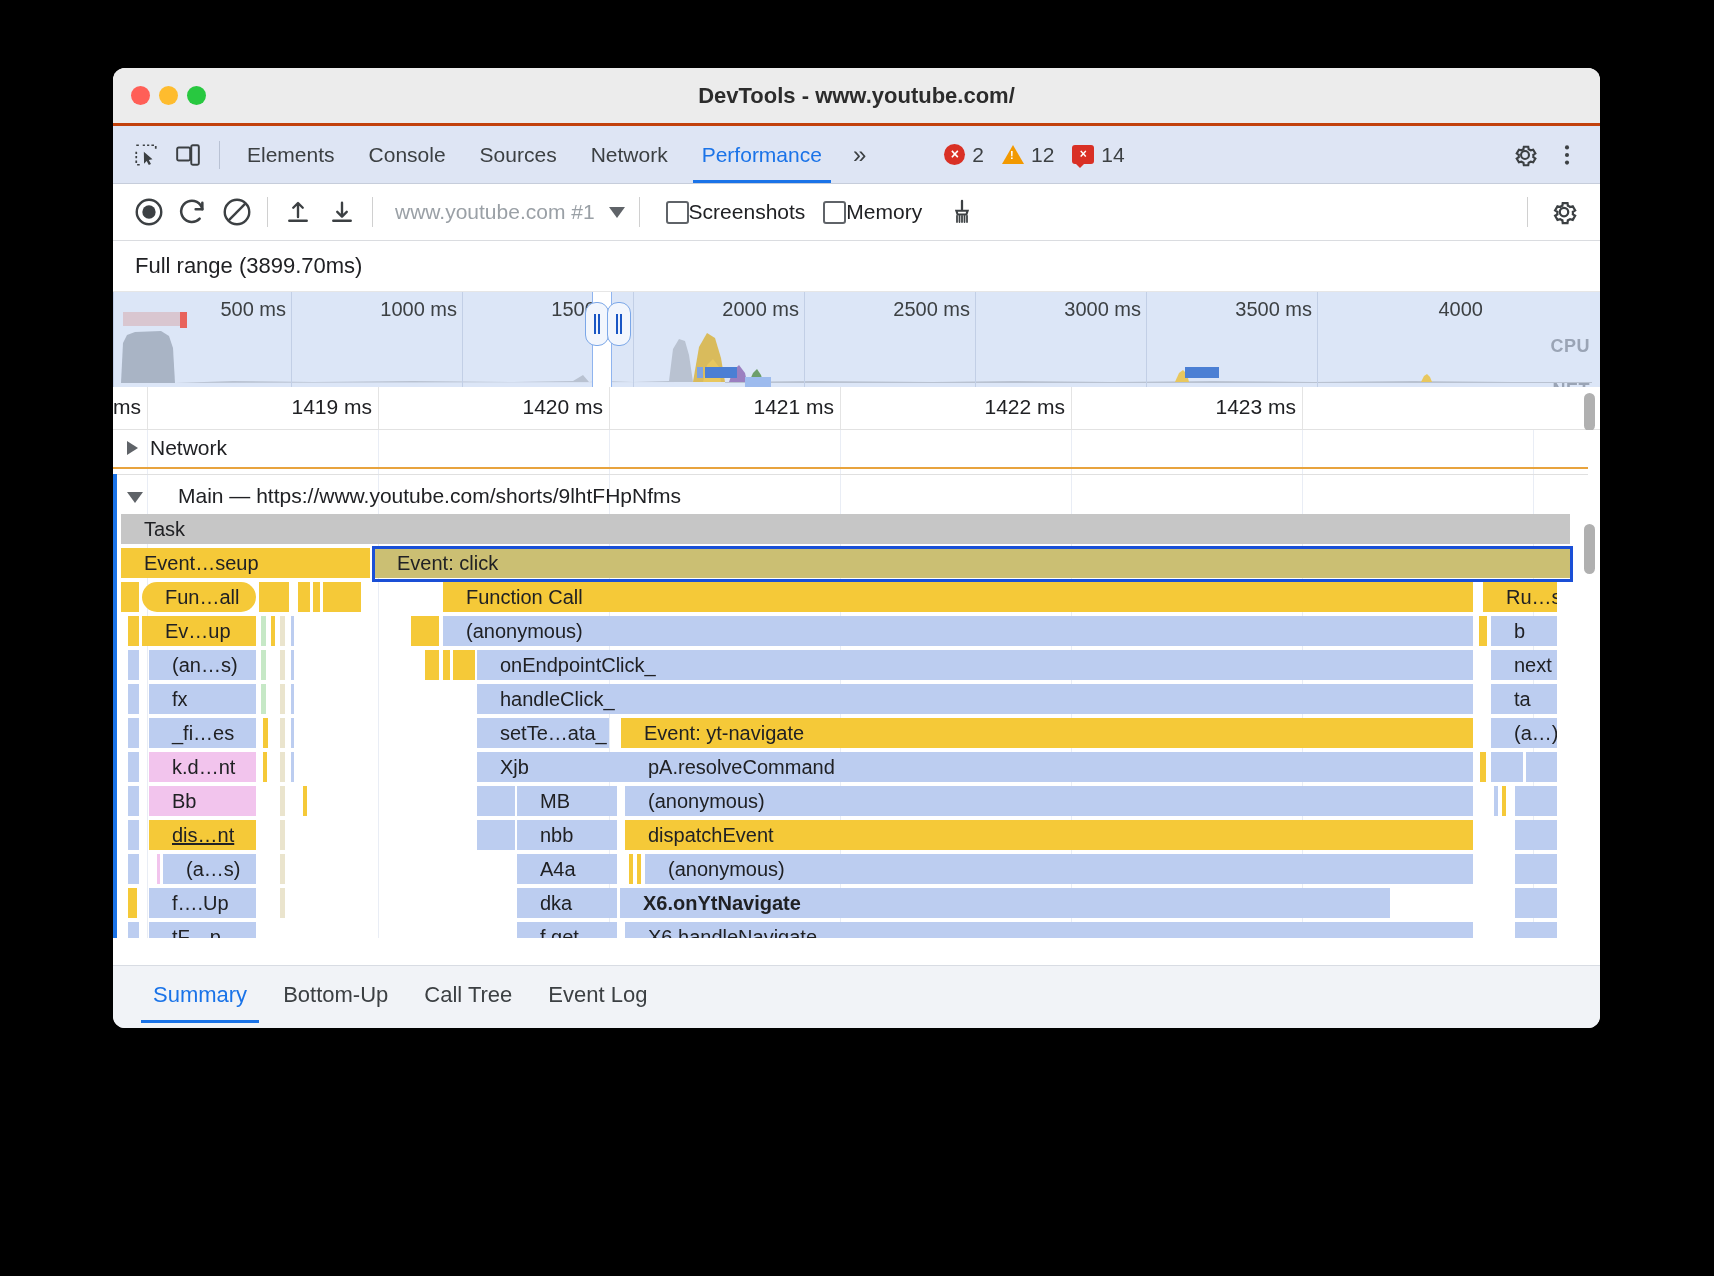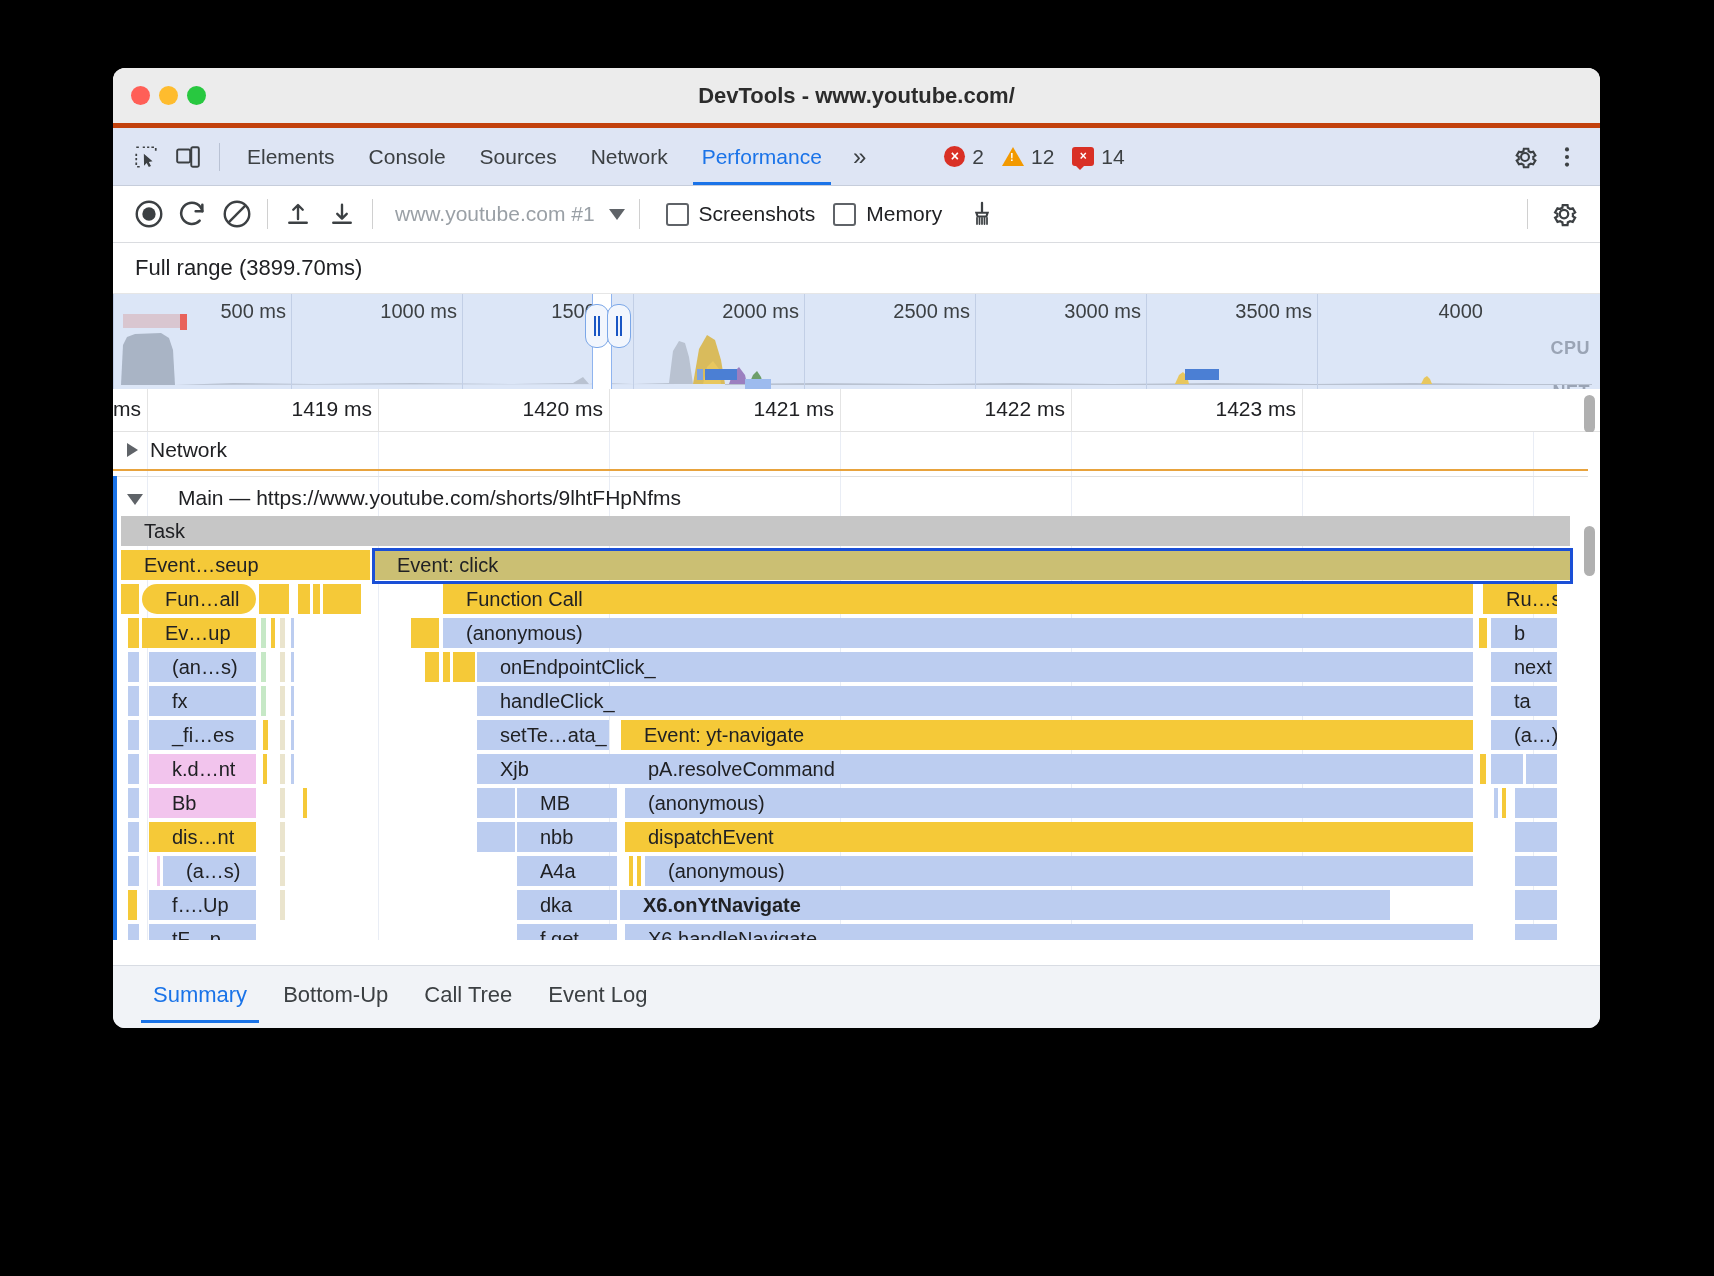--- a/index.html
+++ b/index.html
@@ -30,21 +30,21 @@
     border-radius: 12px;
     overflow: hidden;
     box-shadow: 0 8px 30px rgba(0,0,0,0.5);
   }
 
   
   .titlebar {
     position: relative;
     height: 55px;
     background: #ececec;
-    border-bottom: 5px solid #c2410c;
+    border-bottom: 3px solid #c2410c;
   }
   .traffic {
     position: absolute;
     left: 18px;
     top: 18px;
     display: flex;
     gap: 9px;
   }
   .dot { width: 19px; height: 19px; border-radius: 50%; }
   .dot.red { background: #ff5f57; }
@@ -155,21 +155,21 @@
     display: flex; align-items: center; gap: 14px;
     margin-left: 14px;
   }
   .url-text { font-size: 21px; color: #9aa0a6; }
   .caret-down {
     width: 0; height: 0;
     border-left: 8px solid transparent;
     border-right: 8px solid transparent;
     border-top: 11px solid #5f6368;
   }
-  .cb-group { display: flex; align-items: center; gap: 10px; margin-left: 18px; }
+  .cb-group { display: flex; align-items: center; margin-left: 18px; }
   .checkbox {
     width: 19px; height: 19px;
     border: 2px solid #5f6368;
     border-radius: 3px;
     background: #fff;
   }
   .cb-label { font-size: 21px; color: #202124; }
   .broom { margin-left: 18px; }
   .pt-right { margin-left: auto; display: flex; align-items: center; padding-right: 14px; }
   .pt-right .pt-sep { margin-right: 14px; }
@@ -691,21 +691,21 @@
           <div class="bar lbl c-pink" style="left: 36px; top: 356px; width: 107px;"><span>Bb</span></div>
           <div class="bar c-cream" style="left: 167px; top: 356px; width: 5px;"></div>
           <div class="bar c-yellow" style="left: 190px; top: 356px; width: 4px;"></div>
           <div class="bar c-blue" style="left: 364px; top: 356px; width: 38px;"></div>
           <div class="bar lbl c-blue" style="left: 404px; top: 356px; width: 100px;"><span>MB</span></div>
           <div class="bar lbl c-blue" style="left: 512px; top: 356px; width: 848px;"><span>(anonymous)</span></div>
           <div class="bar c-blue" style="left: 1381px; top: 356px; width: 4px;"></div>
           <div class="bar c-yellow" style="left: 1389px; top: 356px; width: 4px;"></div>
           <div class="bar c-blue" style="left: 1402px; top: 356px; width: 42px;"></div>
           <div class="bar c-blue" style="left: 15px; top: 390px; width: 11px;"></div>
-          <div class="bar lbl c-yellow" style="left: 36px; top: 390px; width: 107px;"><span>dis…nt</span></div>
+          <div class="bar lbl c-yellow" style="left: 36px; top: 390px; width: 107px; text-decoration: underline;"><span>dis…nt</span></div>
           <div class="bar c-cream" style="left: 167px; top: 390px; width: 5px;"></div>
           <div class="bar c-blue" style="left: 364px; top: 390px; width: 38px;"></div>
           <div class="bar lbl c-blue" style="left: 404px; top: 390px; width: 100px;"><span>nbb</span></div>
           <div class="bar lbl c-yellow" style="left: 512px; top: 390px; width: 848px;"><span>dispatchEvent</span></div>
           <div class="bar c-blue" style="left: 1402px; top: 390px; width: 42px;"></div>
           <div class="bar c-blue" style="left: 15px; top: 424px; width: 11px;"></div>
           <div class="bar c-pink" style="left: 44px; top: 424px; width: 3px;"></div>
           <div class="bar lbl c-blue" style="left: 50px; top: 424px; width: 93px;"><span>(a…s)</span></div>
           <div class="bar c-cream" style="left: 167px; top: 424px; width: 5px;"></div>
           <div class="bar c-blue" style="left: 404px; top: 424px; width: 100px;"></div>

